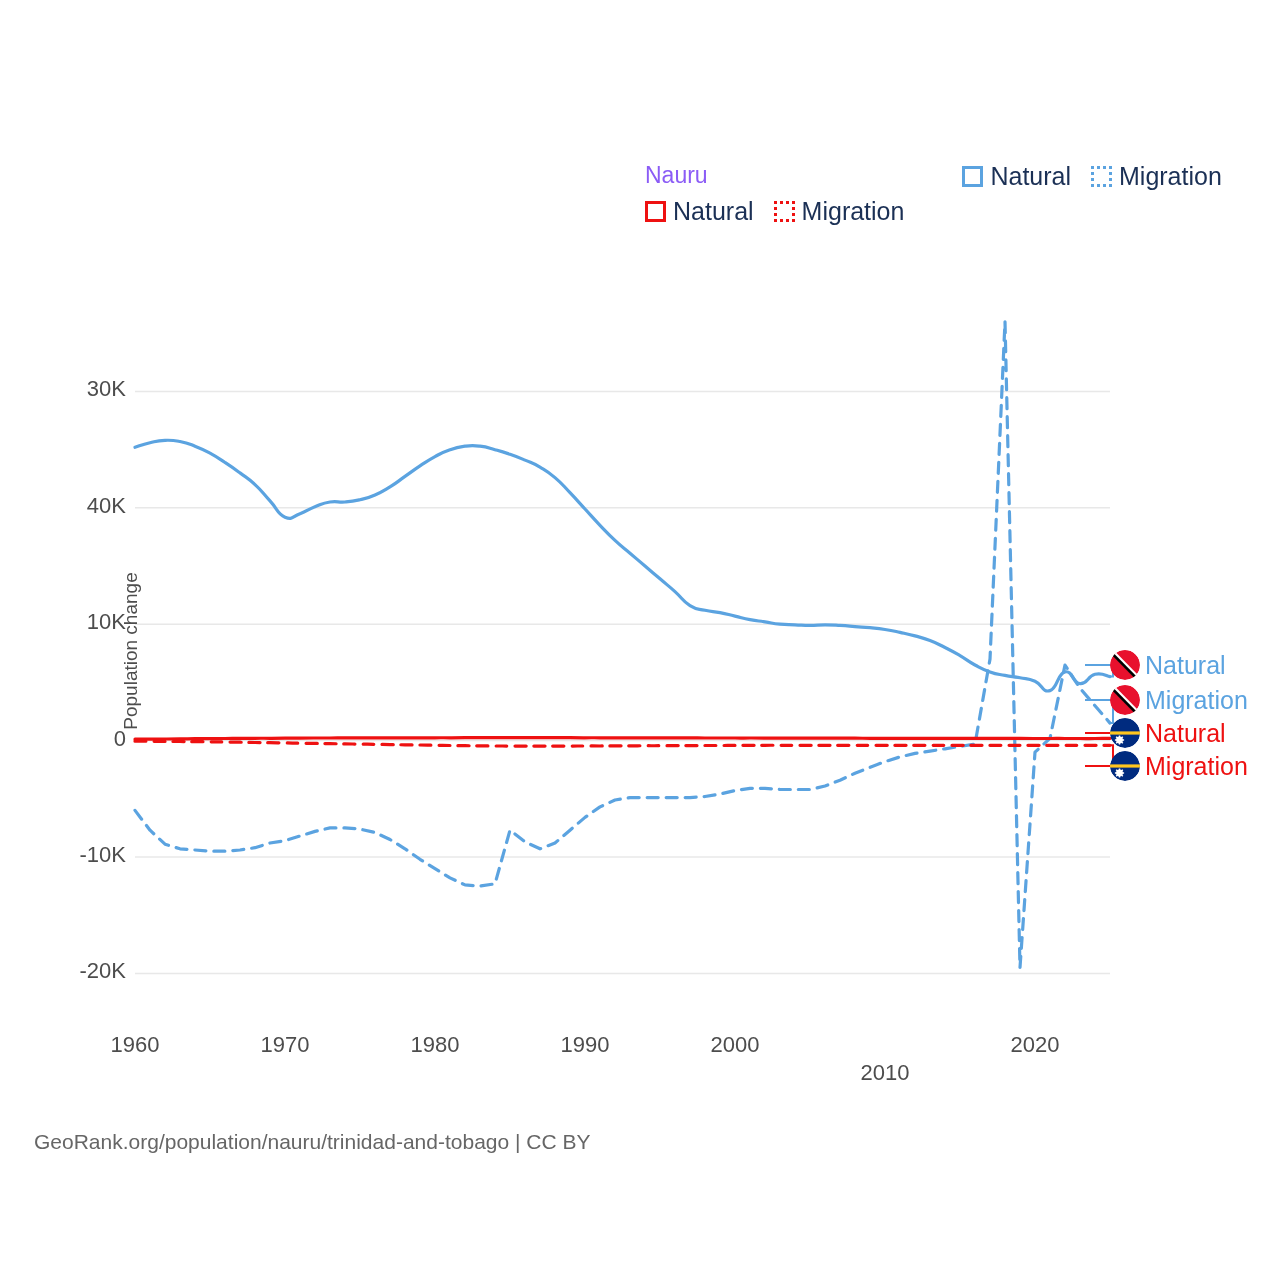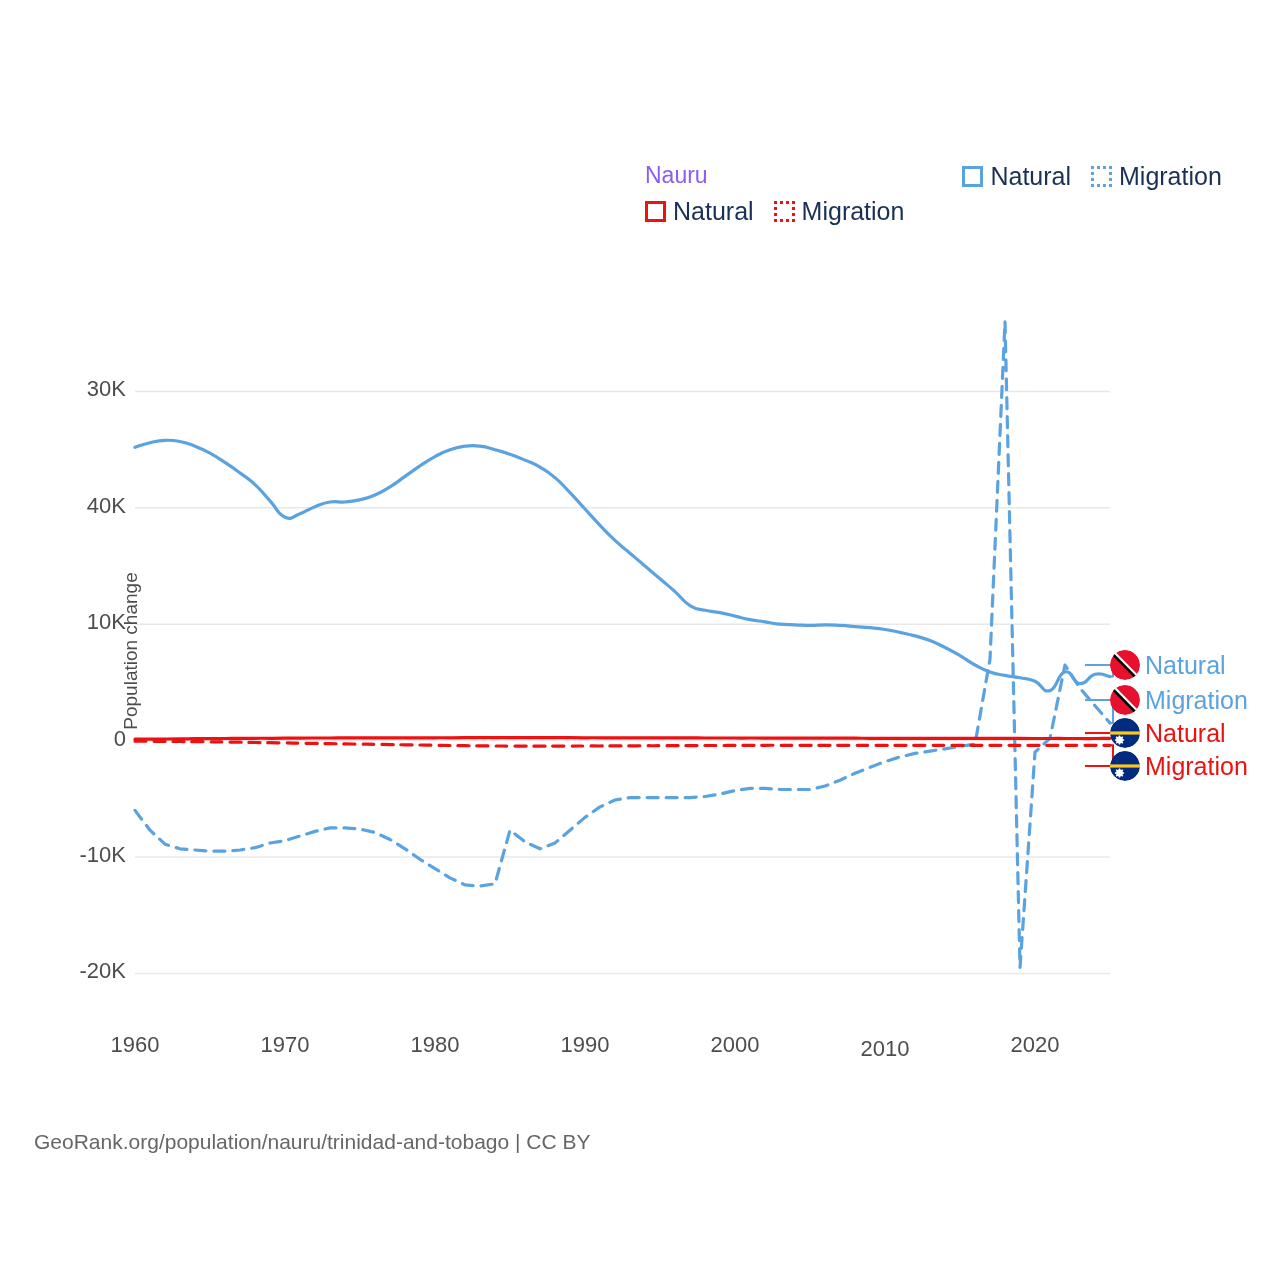--- a/index.html
+++ b/index.html
@@ -144,21 +144,21 @@
       <div class="ytick-wrap" style="top: 958.362px;">
         <div class="ytick" style="position: relative; padding-right: 10px;">-20K</div>
       </div>
     </div>
   <div id="xticks">
       <div class="xtick" style="left: 135px; top: 1032px;">1960</div>
       <div class="xtick" style="left: 285px; top: 1032px;">1970</div>
       <div class="xtick" style="left: 435px; top: 1032px;">1980</div>
       <div class="xtick" style="left: 585px; top: 1032px;">1990</div>
       <div class="xtick" style="left: 735px; top: 1032px;">2000</div>
-      <div class="xtick" style="left: 885px; top: 1036px;">2010</div>
+      <div class="xtick" style="left: 885px; top: 1060px;">2010</div>
       <div class="xtick" style="left: 1035px; top: 1032px; text-align: center;">2020</div>
     </div>
 
   <div class="axis-label-y">Population change</div>
 
   <div id="endlabels">
       <div class="end-label" style="left: 1110px; top: 650px;">
         <span class="flag"><svg viewBox="0 0 30 30" width="30" height="30">
             <circle cx="15" cy="15" r="15" fill="#e8112d"></circle>
             <path d="M1.5 4 L26 29 L29 26 L4.5 1 Z" fill="#ffffff"></path>

